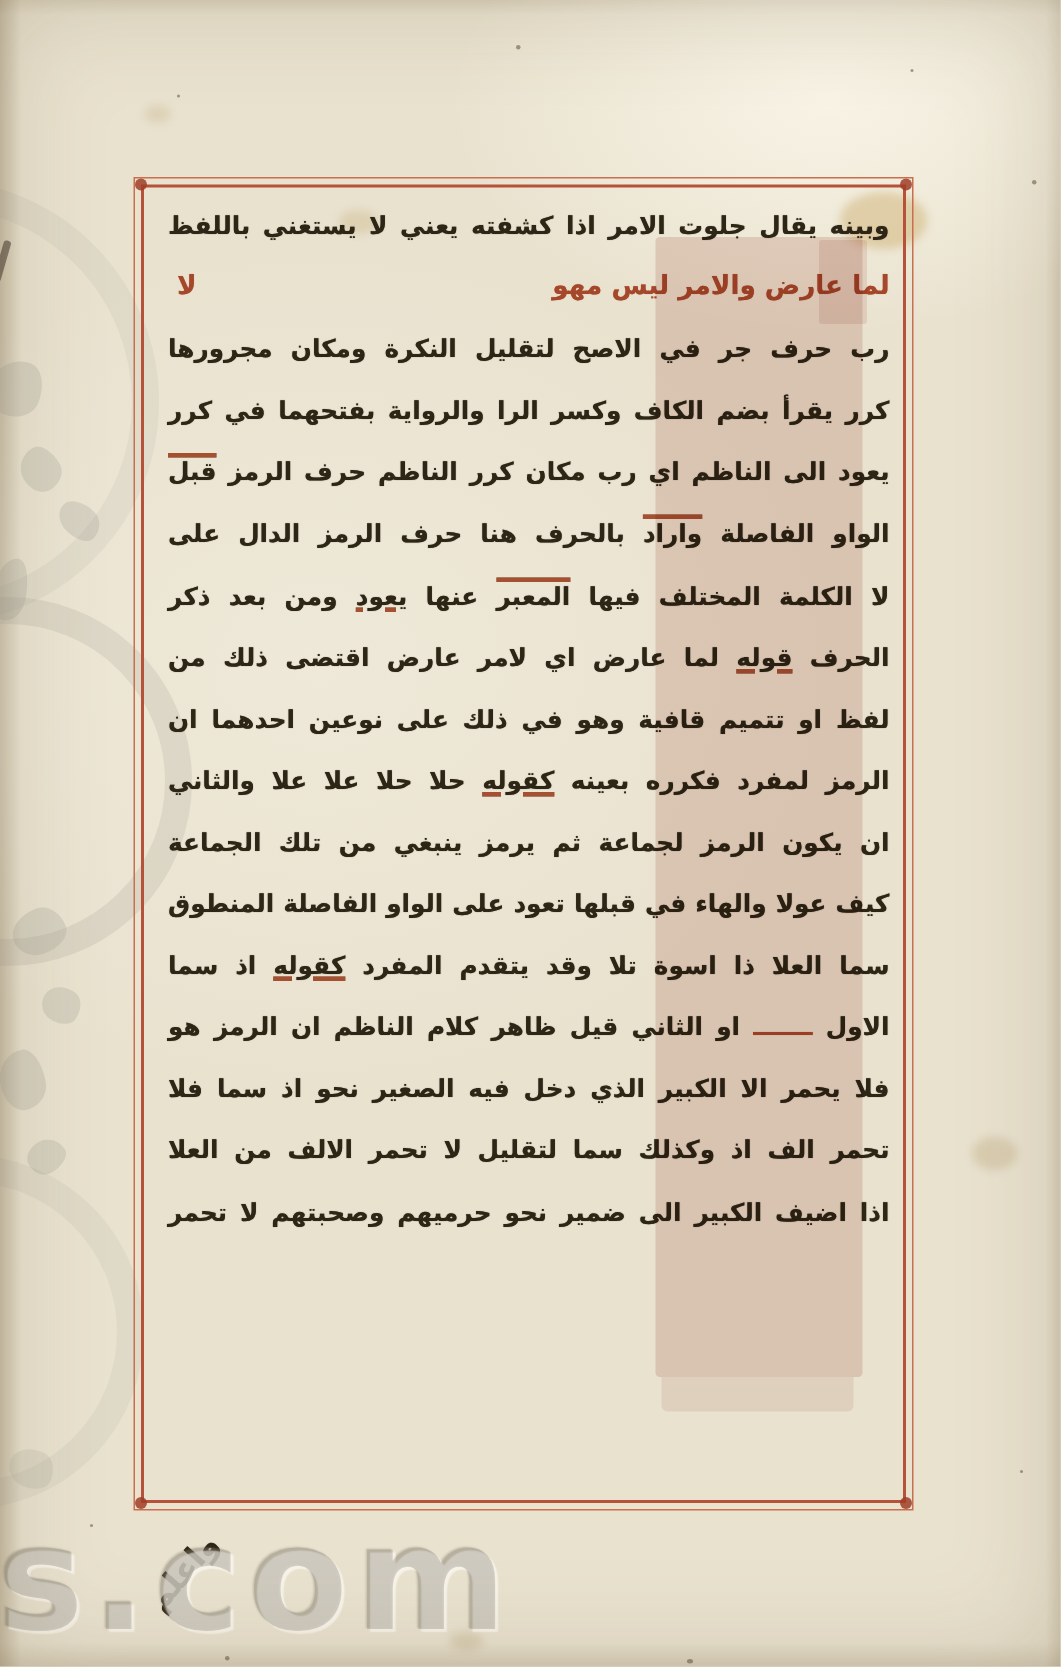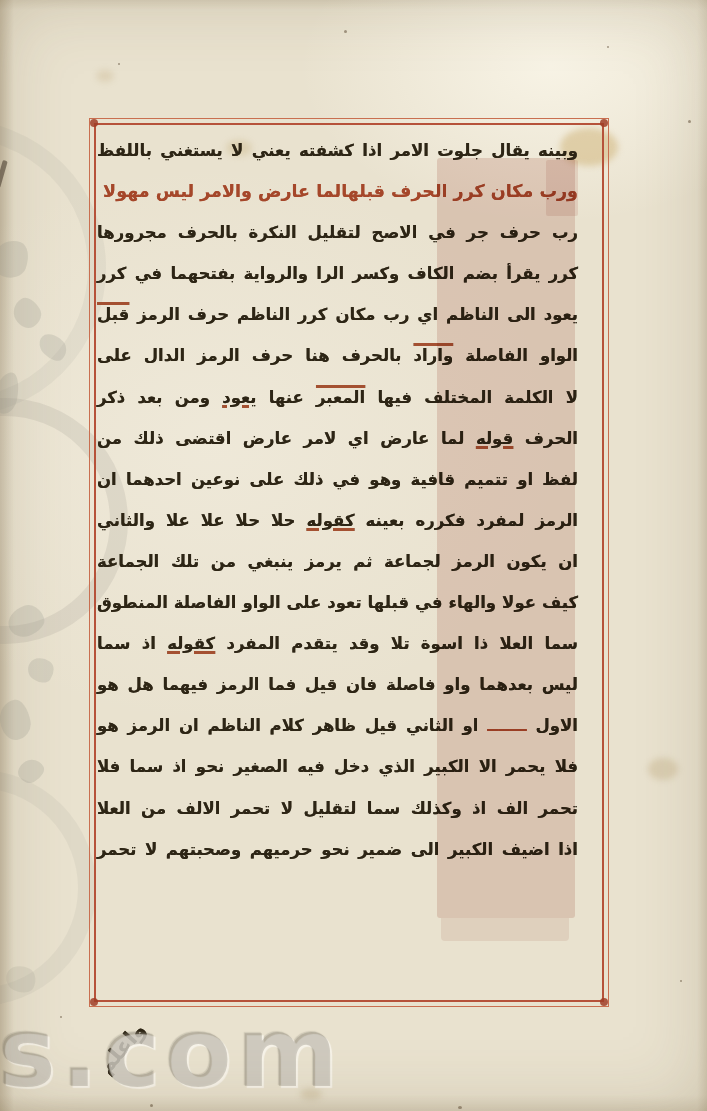--- a/index.html
+++ b/index.html
@@ -52,21 +52,21 @@
     position:absolute;left:94px;top:123px;width:510px;height:879px;box-sizing:border-box;
     border:2.5px solid var(--frame,#b6523a);
     outline:1.5px solid #c96f50;outline-offset:4px;
   }
   .frame .dot{position:absolute;width:8px;height:8px;border-radius:50%;background:#a03d27;opacity:.85;}
   .dot.tl{left:-6px;top:-6px;} .dot.tr{right:-6px;top:-6px;}
   .dot.bl{left:-6px;bottom:-6px;} .dot.br{right:-6px;bottom:-6px;}
 
   
   .text-block{
-    position:absolute;left:91px;top:130px;width:493px;height:864px;
+    position:absolute;left:106px;top:130px;width:493px;height:864px;
     direction:rtl;color:var(--ink,#2d2515);
     font-size:16.5px;font-weight:700;
     text-shadow:0 0 .6px rgba(45,37,21,.75);
   }
   .ms-line{
     height:41.1px;line-height:41.1px;overflow:hidden;padding:0 6px;
     text-align:justify;text-align-last:justify;text-justify:inter-word;
   }
   .ms-line.verse{display:flex;justify-content:space-between;align-items:center;color:var(--rubric,#a5472a);font-size:17.5px;text-shadow:0 0 .5px rgba(165,71,42,.8);padding-left:12px;}
   .s-r{color:var(--rubric,#a5472a);text-shadow:0 0 .5px rgba(165,71,42,.8);}
@@ -138,36 +138,34 @@
   <div class="frame">
     <span class="dot tl"></span>
     <span class="dot tr"></span>
     <span class="dot bl"></span>
     <span class="dot br"></span>
   </div>
 
   <div class="text-block">
       <div class="ms-line"><span>وبينه يقال جلوت الامر اذا كشفته يعني لا يستغني باللفظ</span></div>
       <div class="ms-line verse">
-        <span class="s-r">ورب مكان كرر الحرف قبلها</span>
         <span class="s-r">لما عارض والامر ليس مهو</span>
         <span class="s-r">لا</span>
       </div>
-      <div class="ms-line"><span>رب حرف جر في الاصح لتقليل النكرة بالحرف مجرورها</span> </div>
+      <div class="ms-line"><span>رب حرف جر في الاصح لتقليل النكرة ومكان مجرورها</span> </div>
       <div class="ms-line"><span>كرر يقرأ بضم الكاف وكسر الرا والرواية بفتحهما في كرر</span> </div>
       <div class="ms-line"><span>يعود الى الناظم اي رب مكان كرر الناظم حرف الرمز</span> <span class="s-o">قبل</span></div>
       <div class="ms-line"><span>الواو الفاصلة</span> <span class="s-o">واراد</span> <span>بالحرف هنا حرف الرمز الدال على القاري</span></div>
       <div class="ms-line"><span>لا الكلمة المختلف فيها</span> <span class="s-o">المعبر</span> <span>عنها</span> <span class="s-u">يعود</span> <span>ومن بعد ذكر</span></div>
       <div class="ms-line"><span>الحرف</span> <span class="s-u">قوله</span> <span>لما عارض اي لامر عارض اقتضى ذلك من تحسين</span></div>
       <div class="ms-line"><span>لفظ او تتميم قافية وهو في ذلك على نوعين احدهما ان يكون</span></div>
       <div class="ms-line"><span>الرمز لمفرد فكرره بعينه</span> <span class="s-u">كقوله</span> <span>حلا حلا علا علا والثاني</span></div>
       <div class="ms-line"><span>ان يكون الرمز لجماعة ثم يرمز ينبغي من تلك الجماعة كقوله</span></div>
       <div class="ms-line"><span>كيف عولا والهاء في قبلها تعود على الواو الفاصلة المنطوق</span></div>
       <div class="ms-line"><span>سما العلا ذا اسوة تلا وقد يتقدم المفرد</span> <span class="s-u">كقوله</span> <span>اذ سما</span></div>
-      <div class="ms-line"><span>ليس بعدهما واو فاصلة فان قيل فما الرمز فيهما هل هو</span></div>
       <div class="ms-line"><span>الاول</span> <span class="s-r">ـــــــ</span> <span>او الثاني قيل ظاهر كلام الناظم ان الرمز هو الاول</span></div>
       <div class="ms-line"><span>فلا يحمر الا الكبير الذي دخل فيه الصغير نحو اذ سما فلا</span></div>
       <div class="ms-line"><span>تحمر الف اذ وكذلك سما لتقليل لا تحمر الالف من العلا وكذلك</span></div>
       <div class="ms-line"><span>اذا اضيف الكبير الى ضمير نحو حرميهم وصحبتهم لا تحمر الها والميم</span></div>
     </div>
 
   <div class="strip"></div>
   <div class="strip-patch"></div>
 
   <div class="catchword">واعلم</div>

